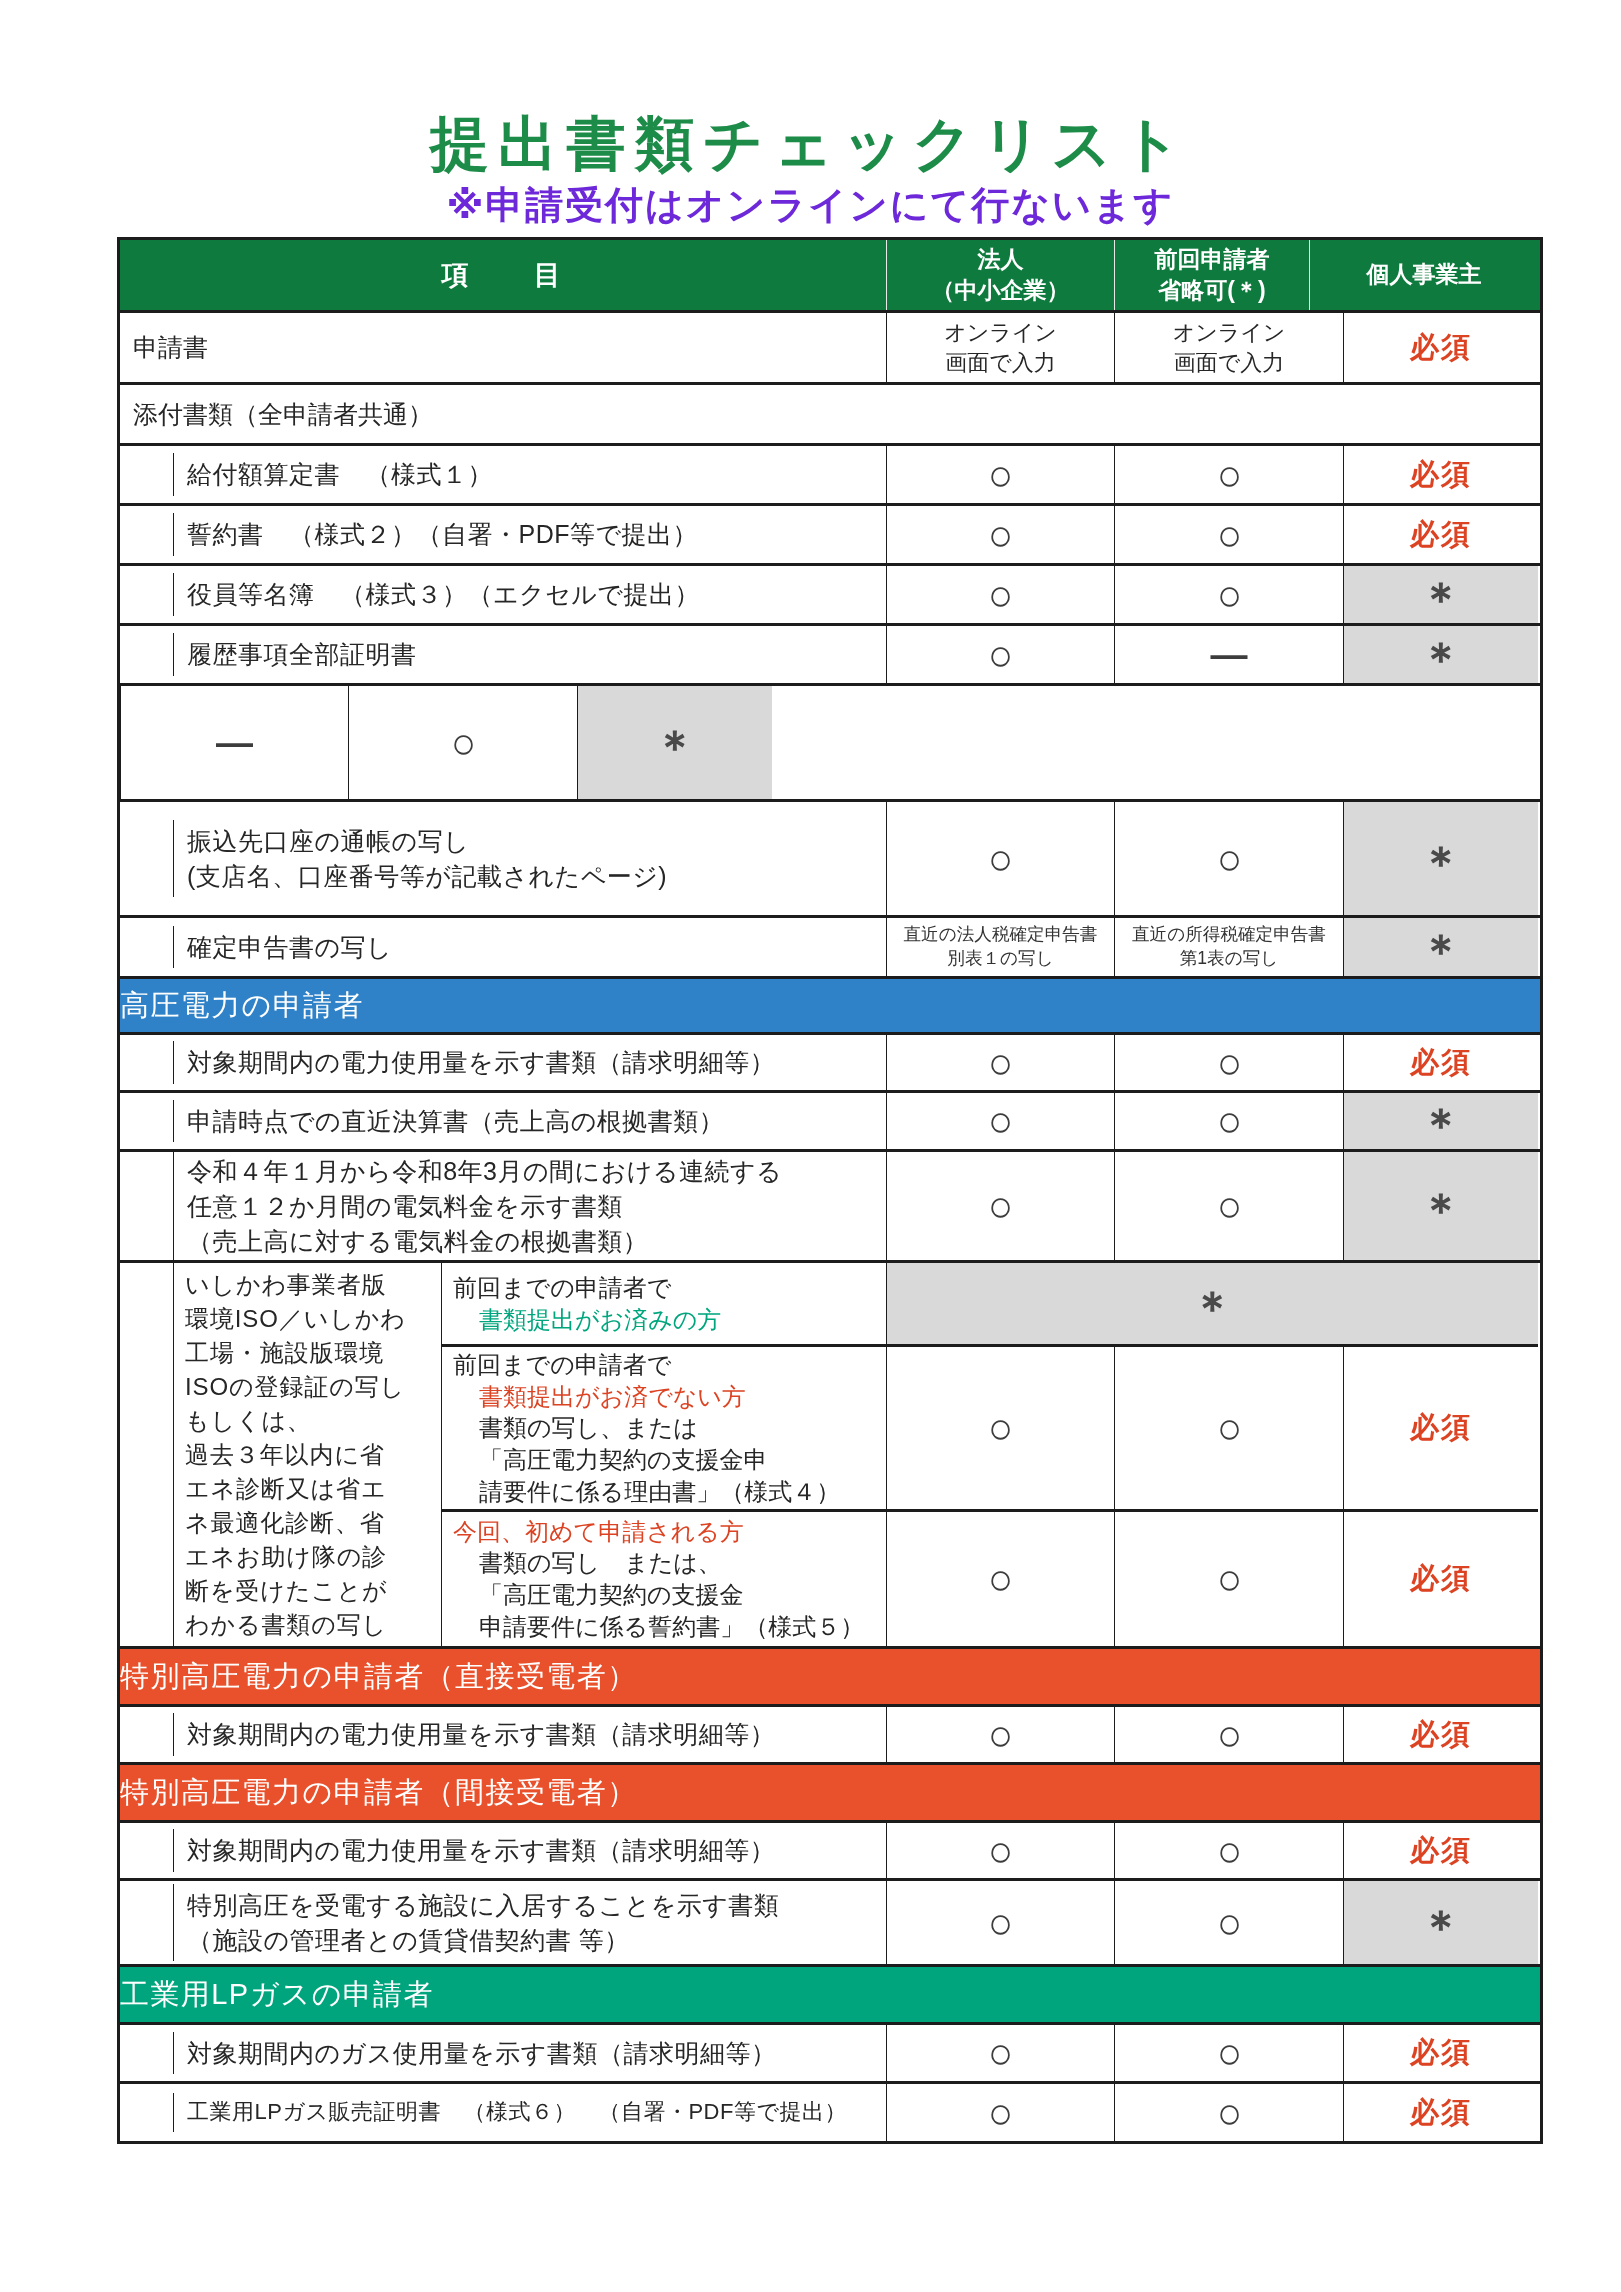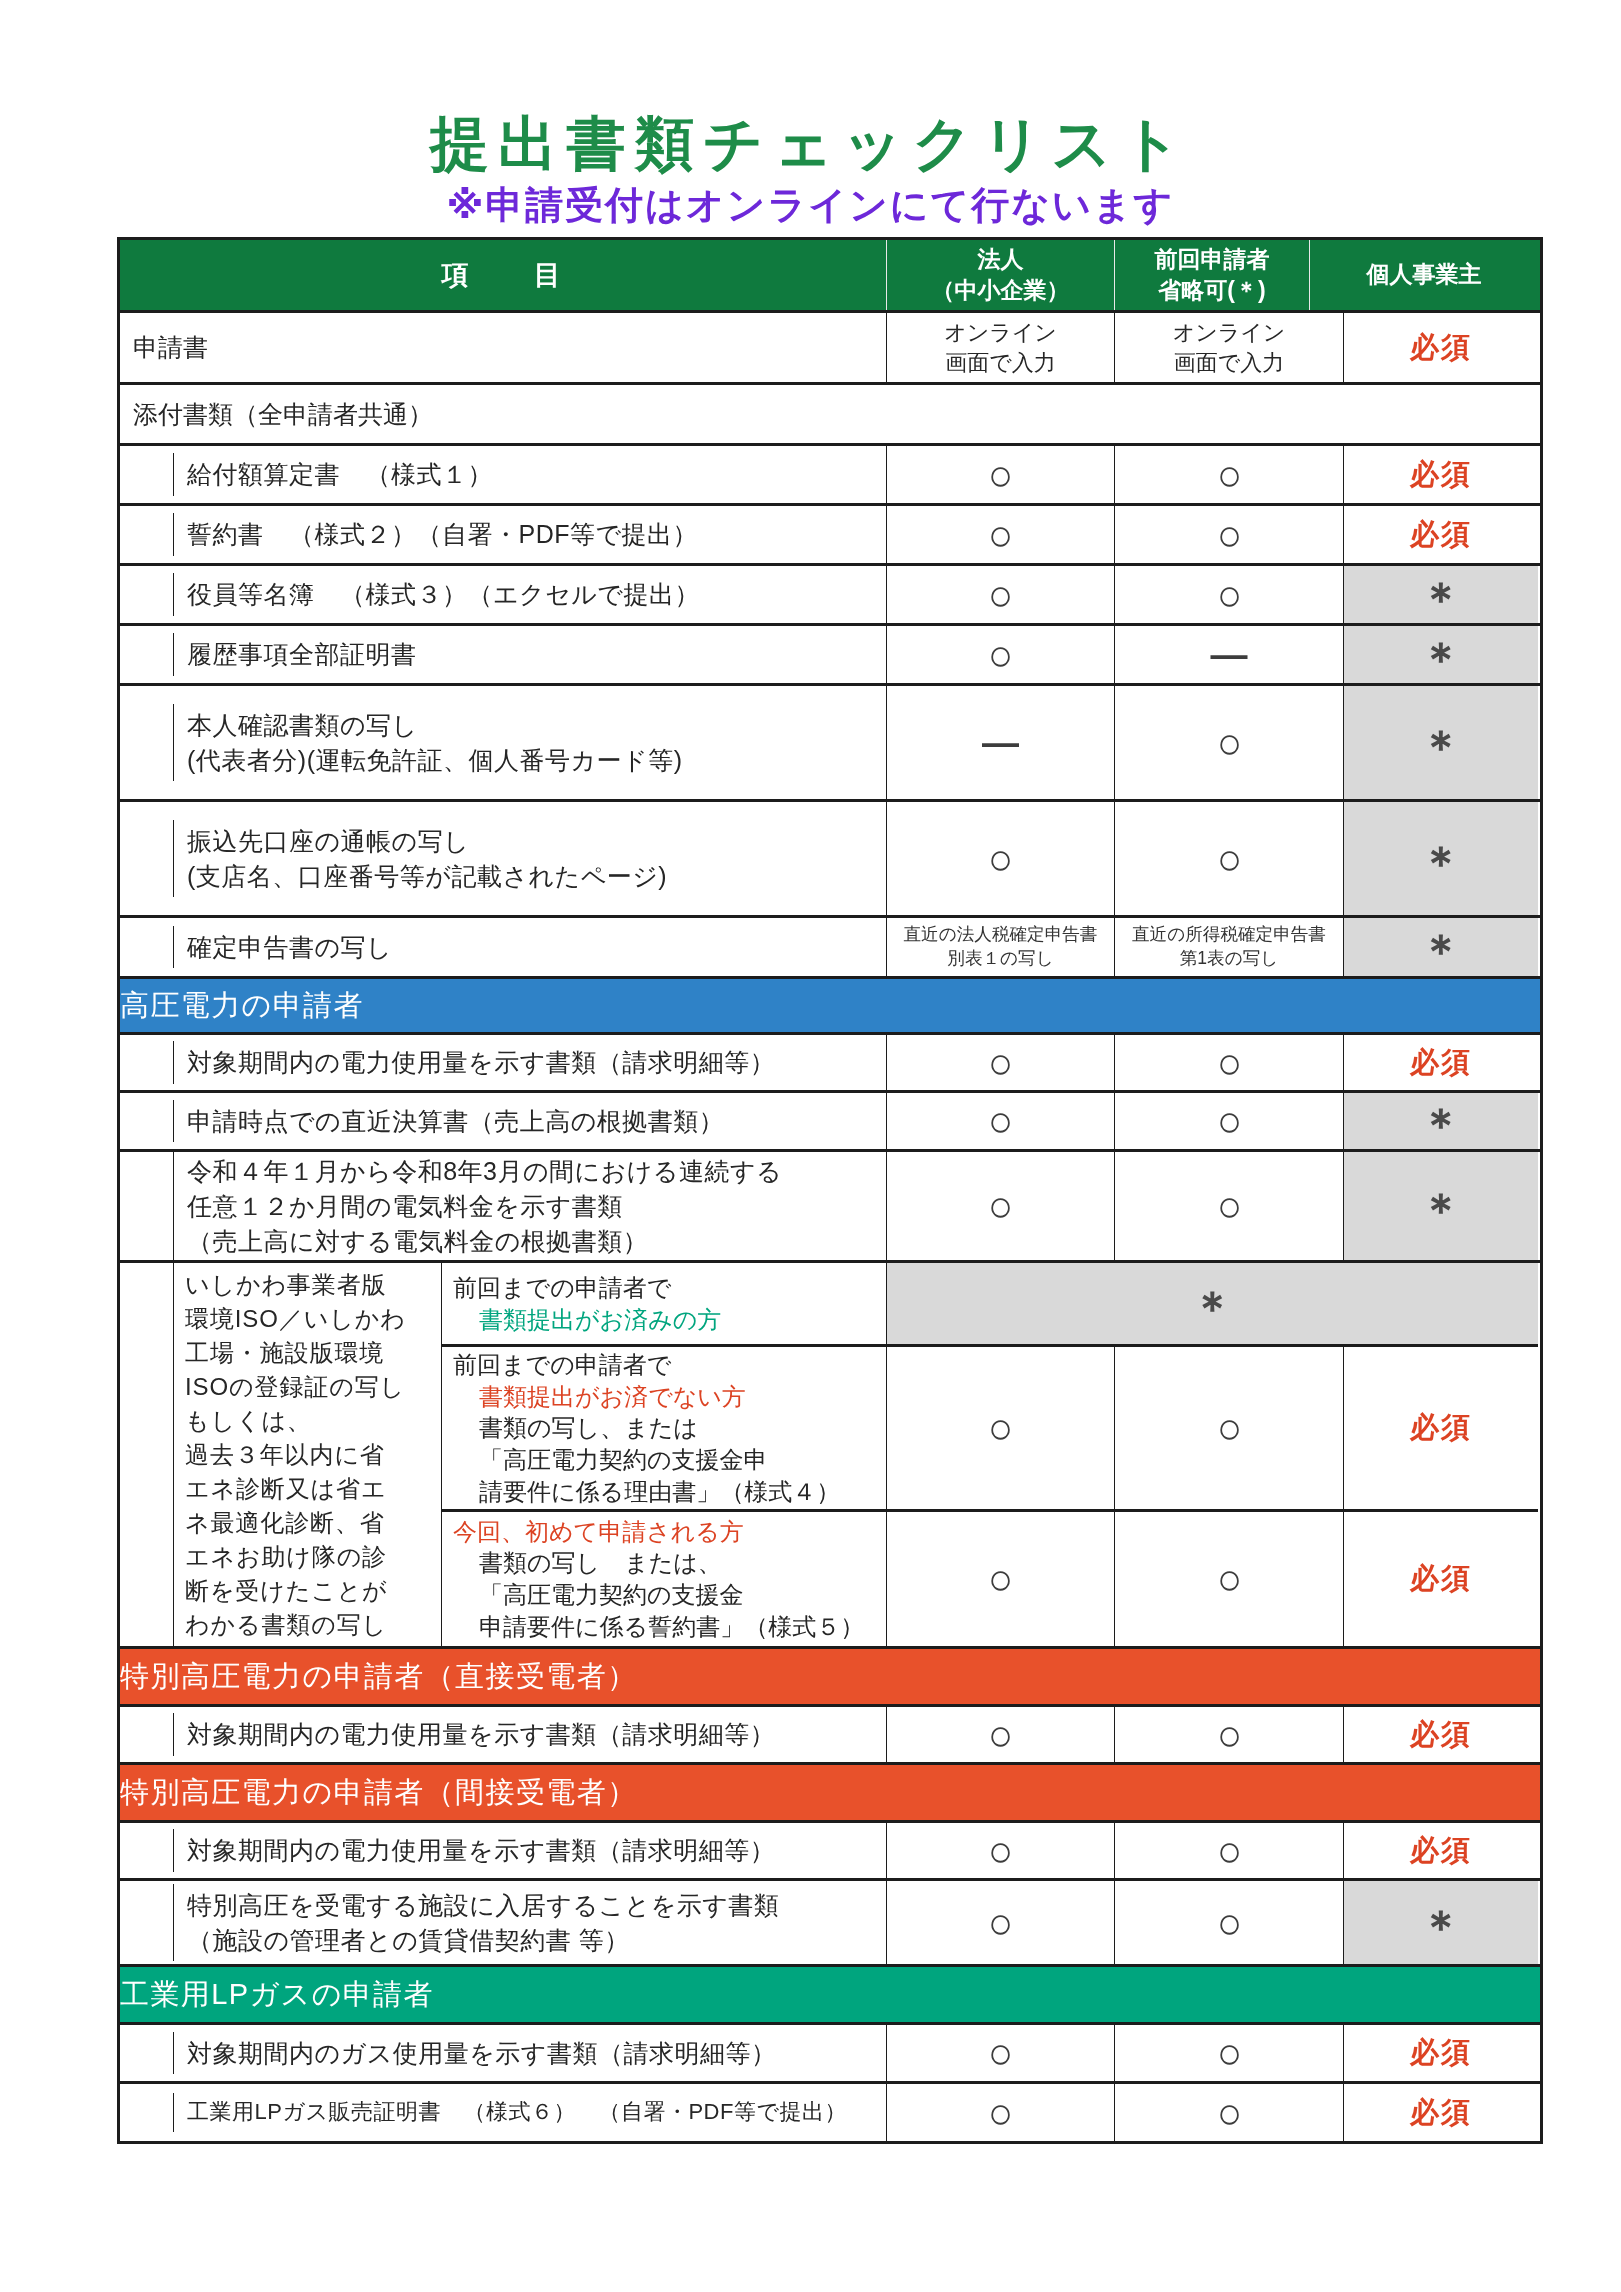--- a/index.html
+++ b/index.html
@@ -192,25 +192,20 @@
         </div>
       <div class="cell c-indiv bl">
           <span class="dash">―</span>
         </div>
       <div class="cell c-prev bl gray">
           <span class="star">＊</span>
         </div>
     </div>
 
     <div class="row" style="height:116px">
-      <div class="cell c-item">
-          <div class="indent"></div>
-          <div class="label ml">本人確認書類の写し
-(代表者分)(運転免許証、個人番号カード等)</div>
-        </div>
       <div class="cell c-corp bl">
           <span class="dash">―</span>
         </div>
       <div class="cell c-indiv bl">
           <span class="maru">○</span>
         </div>
       <div class="cell c-prev bl gray">
           <span class="star">＊</span>
         </div>
     </div>

